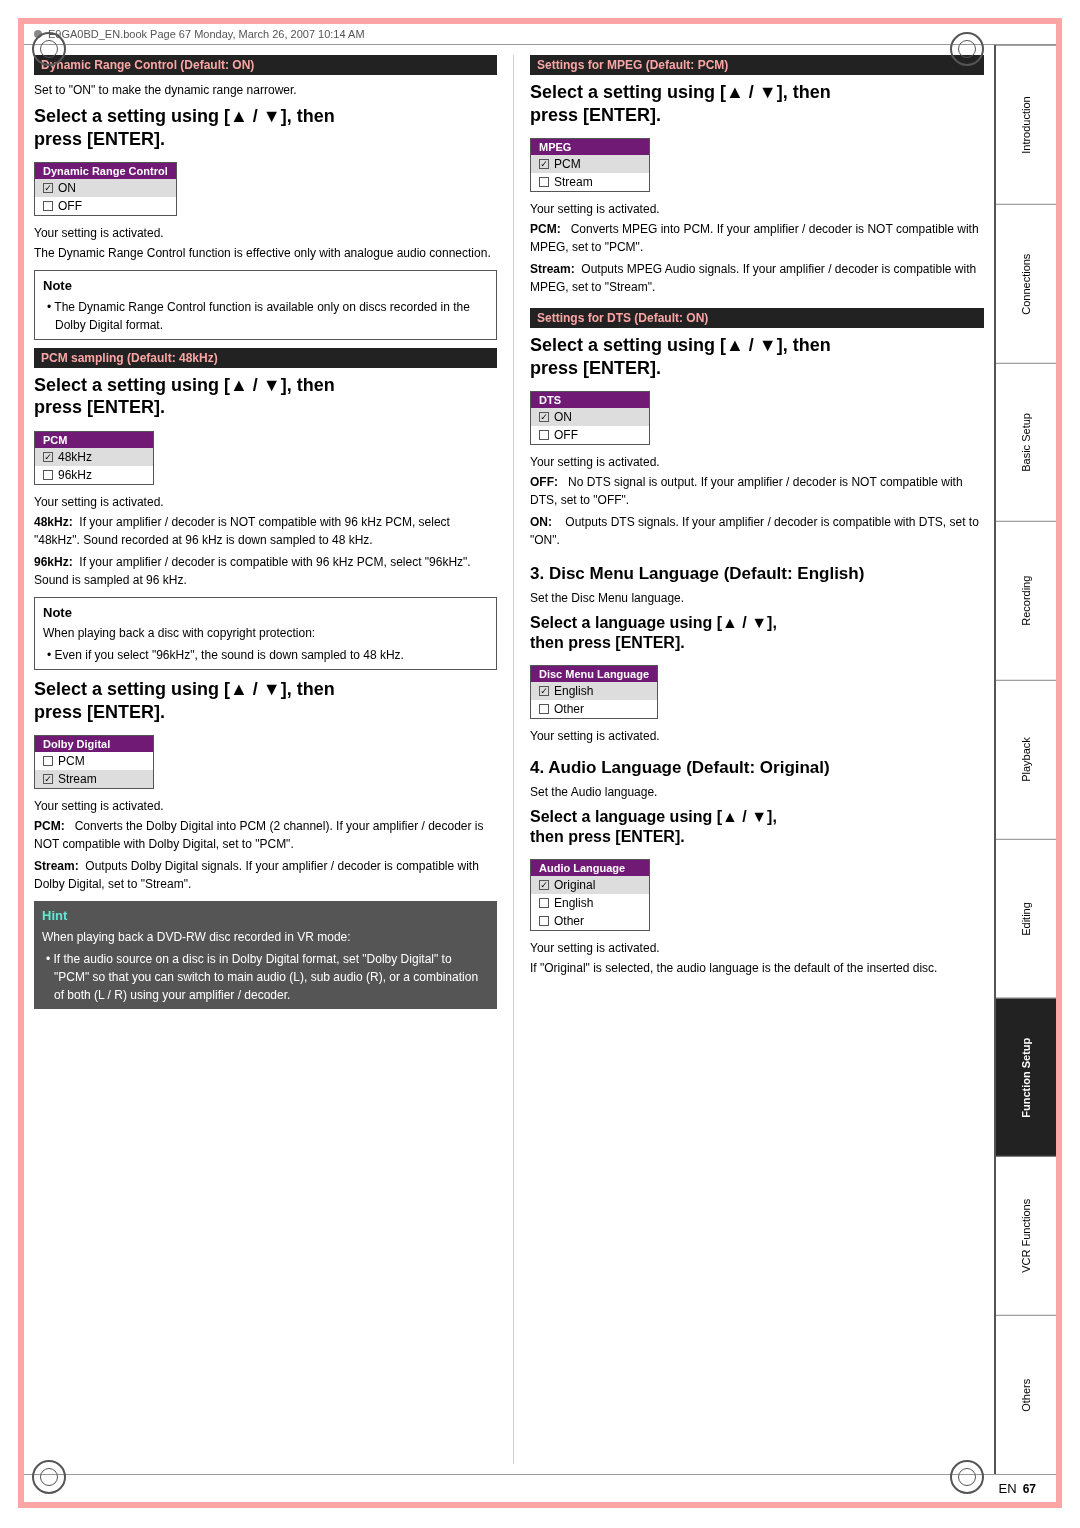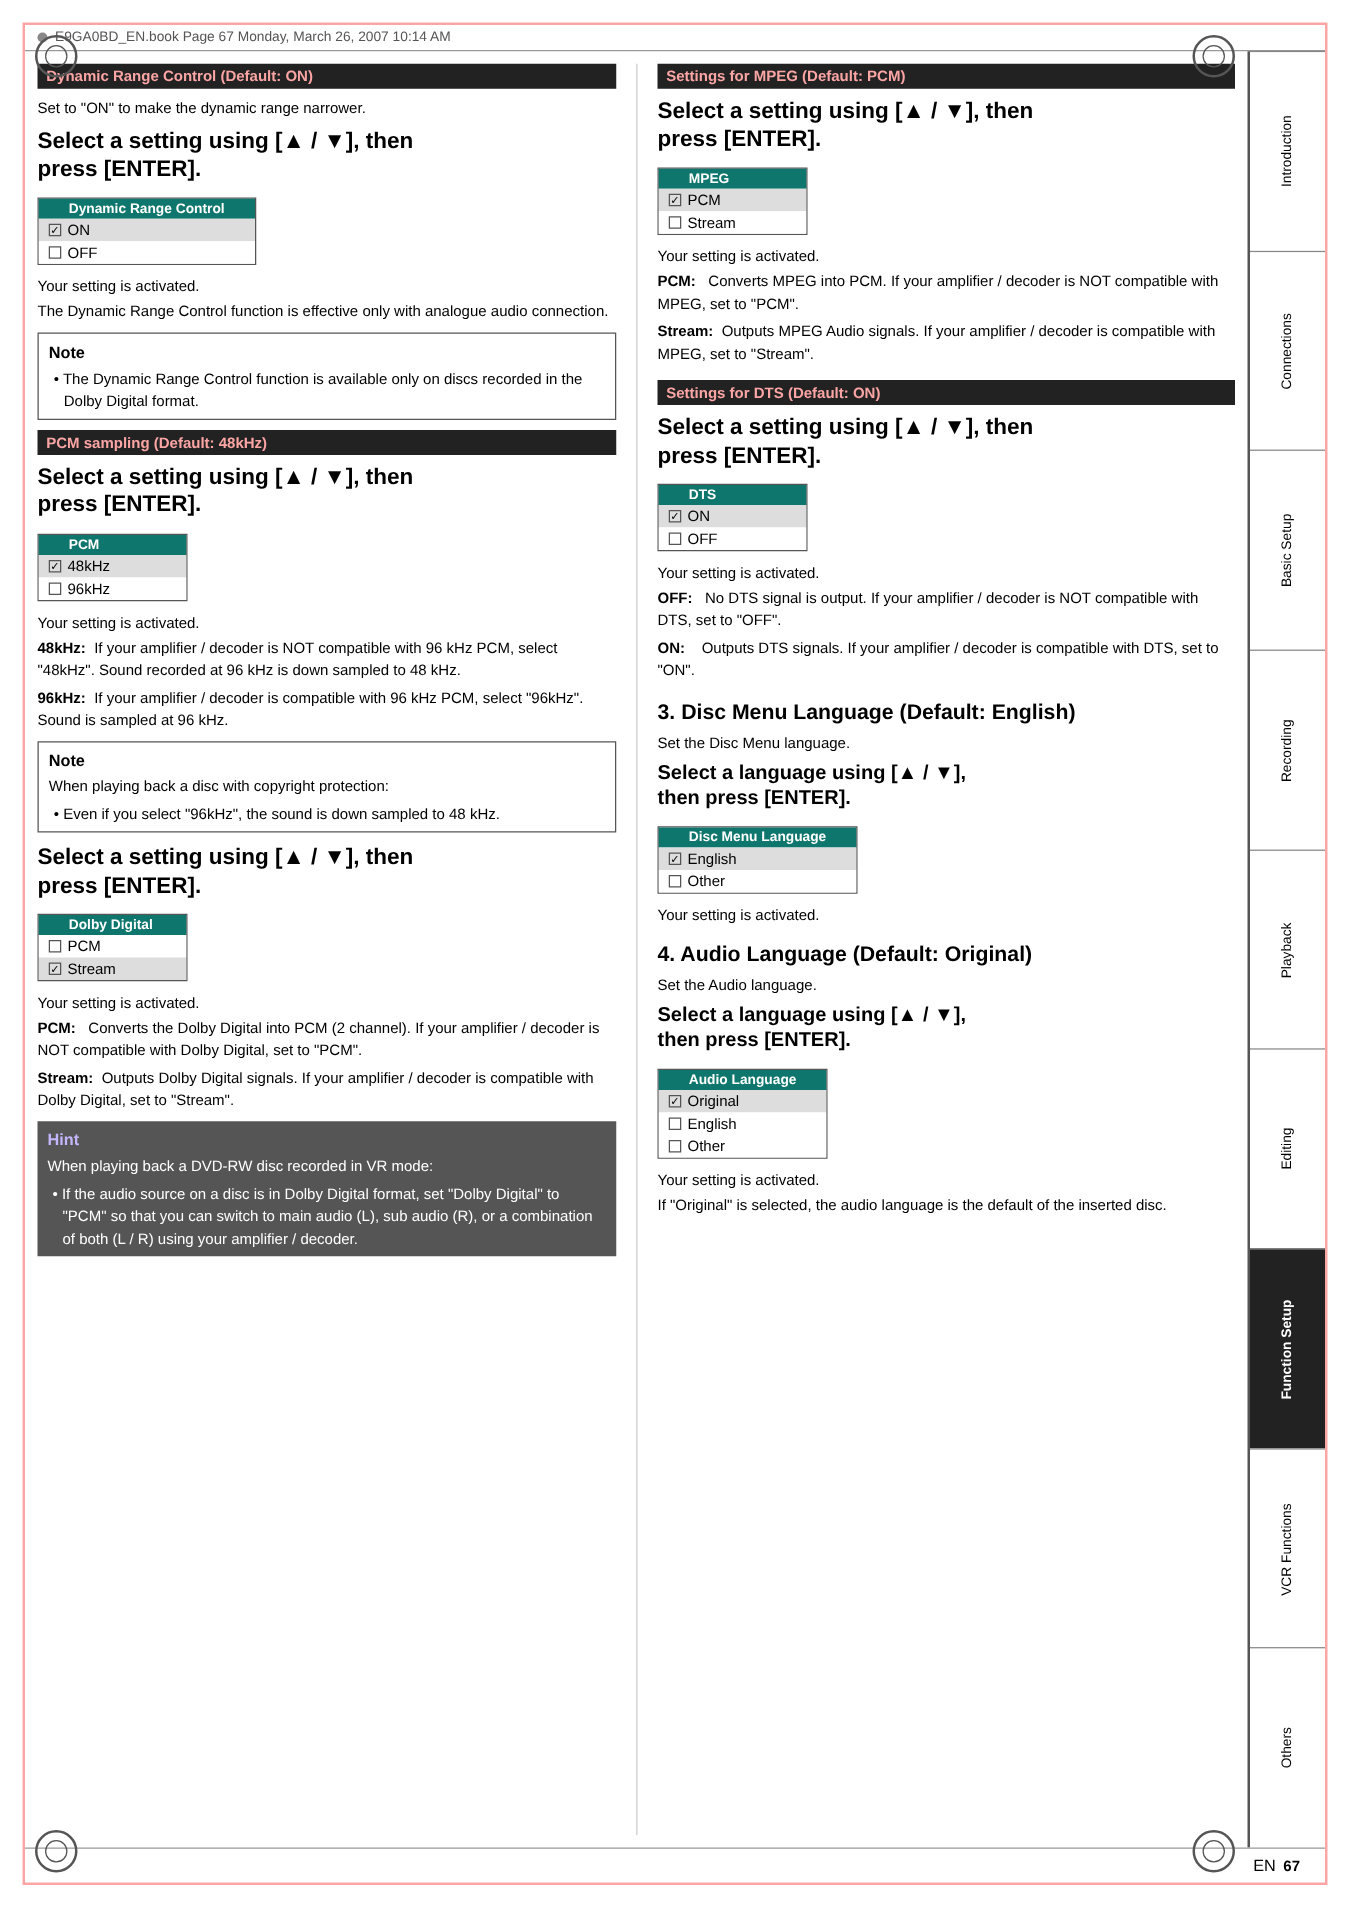--- a/index.html
+++ b/index.html
@@ -6,21 +6,21 @@
     body {
       width: 1080px;
       min-height: 1528px;
       background: #fff;
       font-family: Arial, Helvetica, sans-serif;
       font-size: 13px;
       color: #000;
       position: relative;
     }
     .page-border {
-      border: 2px solid #fca5a5;
+      border: 6px solid #fca5a5;
       margin: 18px;
       min-height: 1490px;
       position: relative;
       display: flex;
       flex-direction: column;
     }
     .top-bar {
       border-bottom: 1px solid #999;
       padding: 4px 10px;
       font-size: 11px;
@@ -108,23 +108,23 @@
       margin: 4px 0;
     }
     .menu-box {
       border: 1.5px solid #555;
       display: inline-block;
       min-width: 120px;
       margin: 6px 0;
       font-size: 12px;
     }
     .menu-box-title {
-      background: #0f766e;
+      background: #701a75;
       color: #fff;
-      padding: 2px 24px;
+      padding: 2px 8px;
       font-size: 11px;
       font-weight: bold;
     }
     .menu-box-item {
       display: flex;
       align-items: center;
       padding: 2px 8px;
       gap: 5px;
       background: #fff;
     }
@@ -162,21 +162,21 @@
       color: #fff;
       padding: 5px 8px;
       margin: 8px 0;
       font-size: 12px;
       line-height: 1.5;
     }
     .hint-box-title {
       font-weight: bold;
       font-size: 13px;
       margin-bottom: 2px;
-      color: #c4b5fd;
+      color: #5eead4;
     }
     .section-num-heading {
       font-size: 17px;
       font-weight: bold;
       margin: 10px 0 4px 0;
       line-height: 1.3;
     }
     .corner-circle {
       width: 34px; height: 34px;
       border: 2px solid #555;

